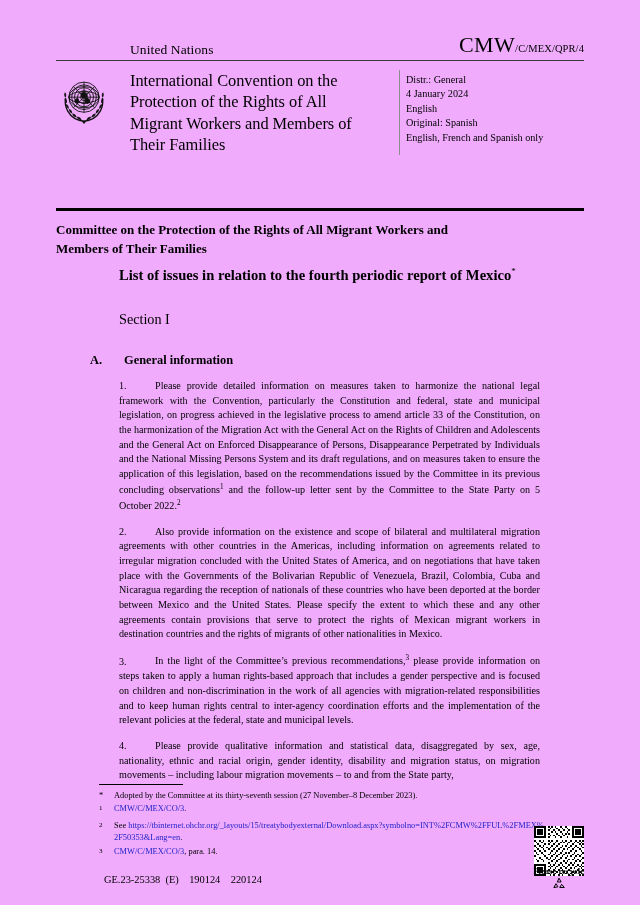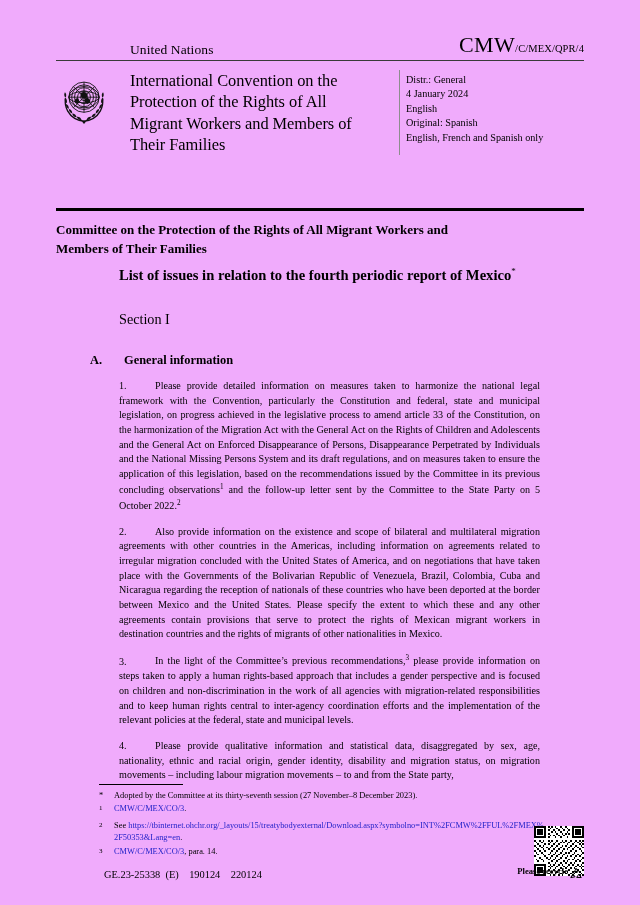--- a/index.html
+++ b/index.html
@@ -205,20 +205,22 @@
     justify-content: space-between;
   }
   .job-no {
     font-size: 10.4px;
     color: #000;
     white-space: pre;
     padding-left: 48px;
   }
   .recycle-wrap {
     display: flex;
+    align-items: center;
+    flex-direction: column;
   }
   .recycle-text {
     font-weight: bold;
     font-size: 8.6px;
     color: #000;
   }
   .qr {
     position: absolute;
     right: 56px;
     top: 826px;

